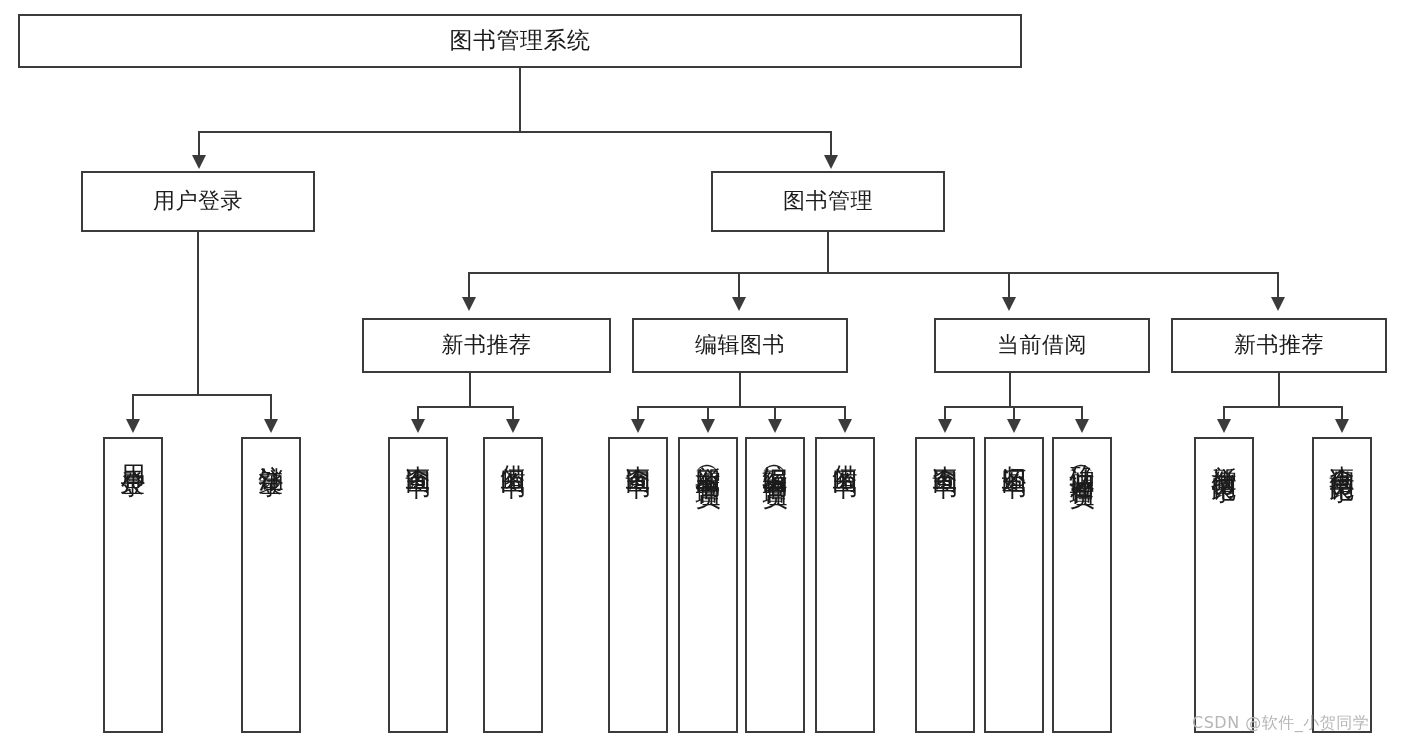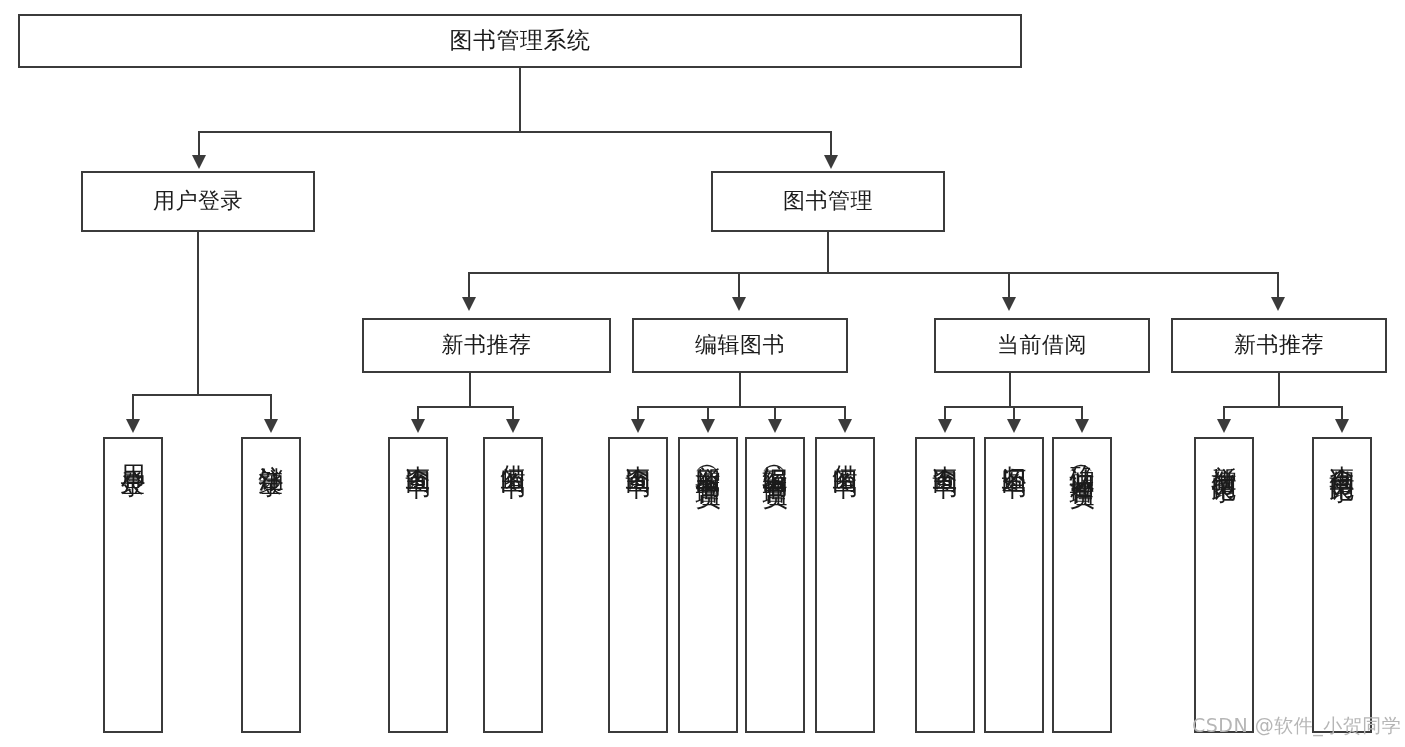--- a/index.html
+++ b/index.html
@@ -60,21 +60,21 @@
   .arrow{
     position:absolute;
     width:0;height:0;
     border-left:7px solid transparent;
     border-right:7px solid transparent;
     border-top:14px solid #3b3b3b;
   }
   #watermark{
     position:absolute;
     color:#b6b6b6;
-    font-size:19px;
+    font-size:16px;
     white-space:nowrap;
     letter-spacing:0.5px;
     pointer-events:none;
   }
 </style>
 </head>
 <body>
 
 <div id="canvas">
 

